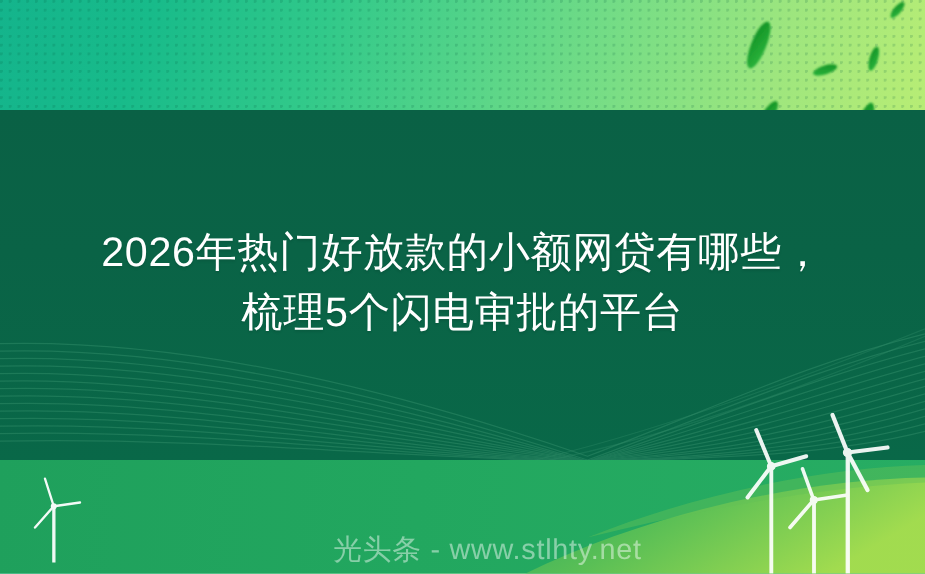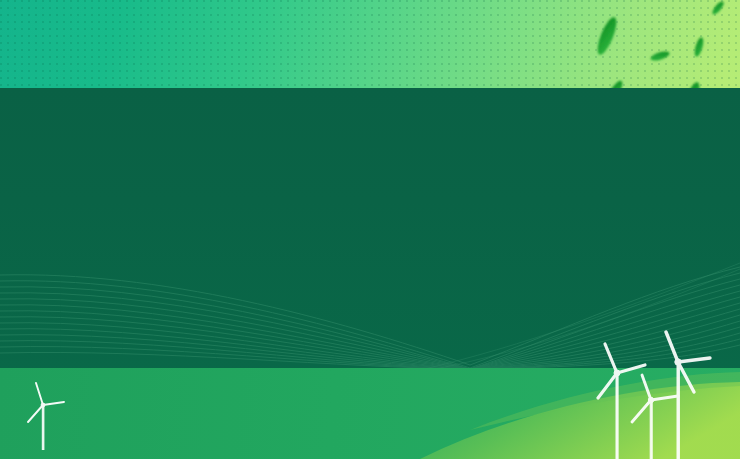--- a/index.html
+++ b/index.html
@@ -239,15 +239,18 @@
       <g stroke="#ffffff" fill="#ffffff" opacity="0.95">
         <rect x="24.3" y="26" width="1.6" height="46" fill="#ffffff"></rect>
         <path d="M25,27 L18,5" stroke-width="1.9" stroke-linecap="round" fill="none"></path>
         <path d="M25,27 L46,24" stroke-width="1.9" stroke-linecap="round" fill="none"></path>
         <path d="M25,27 L10,44" stroke-width="1.9" stroke-linecap="round" fill="none"></path>
         <circle cx="25" cy="27" r="1.9" fill="#ffffff"></circle>
       </g>
     </svg>
   </div>
 
-
+  <div class="headline">2026年热门好放款的小额网贷有哪些，
+梳理5个闪电审批的平台</div>
+
+  <div class="watermark">光头条 - www.stlhty.net</div>
 
 </div>
 
 </body></html>

